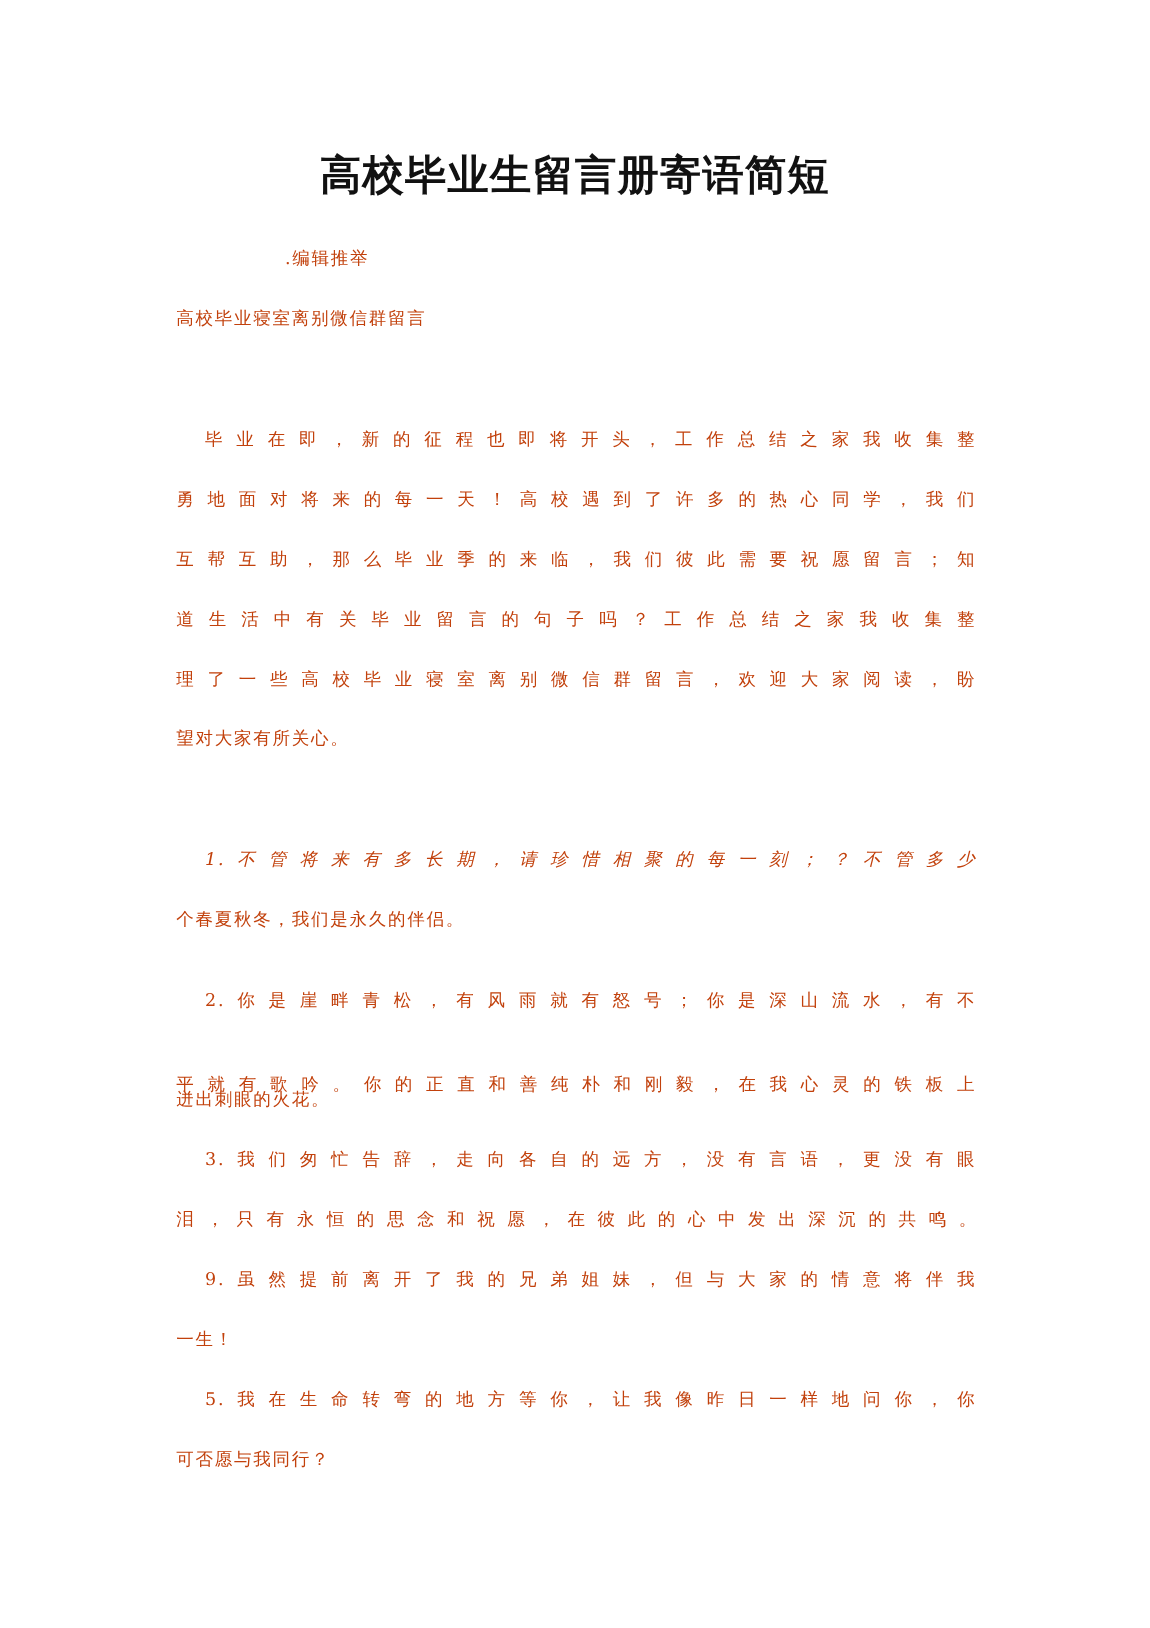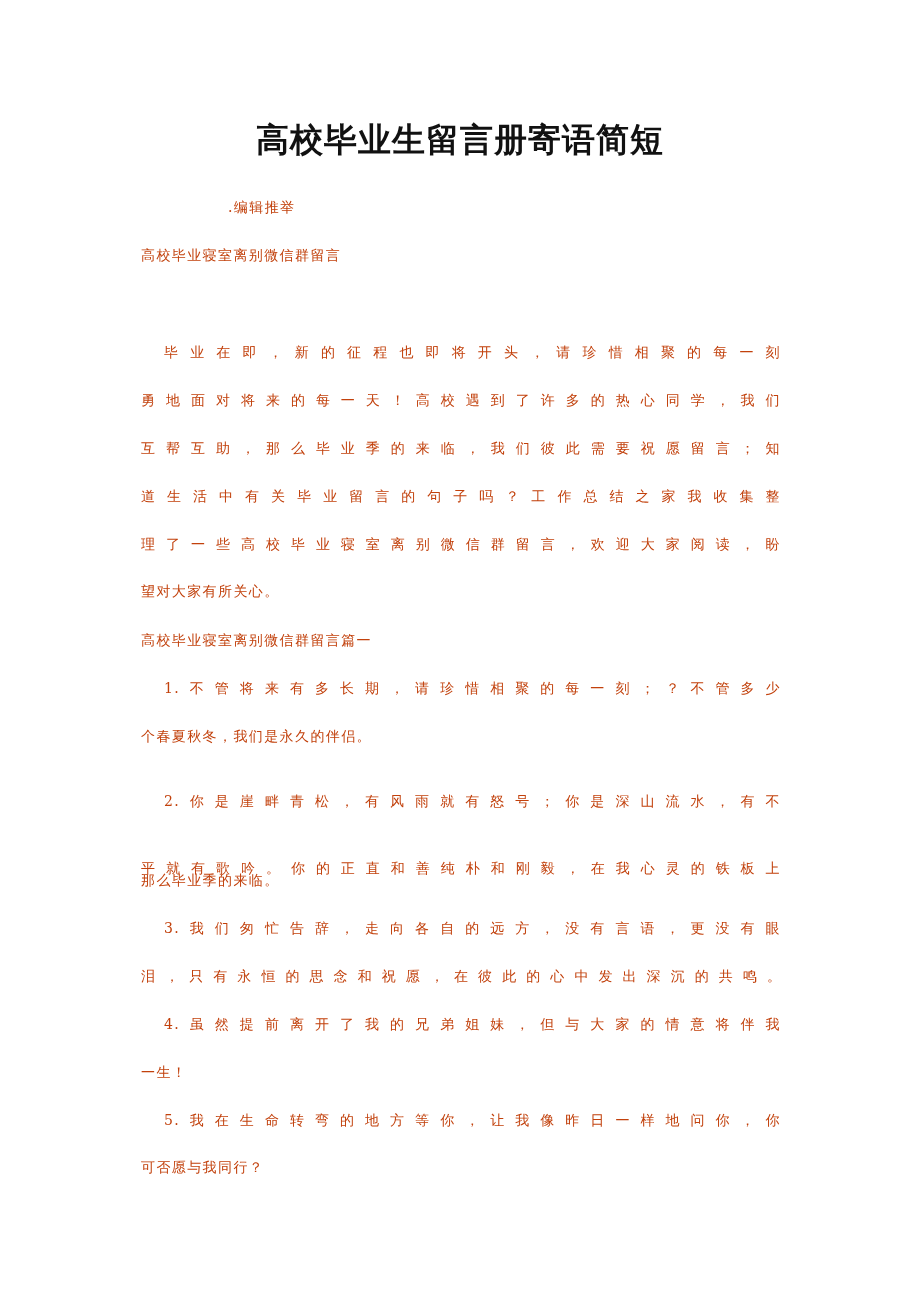--- a/index.html
+++ b/index.html
@@ -16,48 +16,47 @@
 </head>
 <body>
 
 <div class="page">
   <div class="title">高校毕业生留言册寄语简短</div>
 
   <div class="line" style="left:228px; top:192px;">.编辑推举</div>
   <div class="line" style="top:240px;">高校毕业寝室离别微信群留言</div>
 
   <div>
-    <div class="line just" style="left:164px; width:617px; top:337px;">毕业在即，新的征程也即将开头，请珍惜相聚的每一刻</div>
+    <div class="line just" style="left:164px; width:617px; top:337px;">毕业在即，新的征程也即将开头，工作总结之家我收集整</div>
     <div class="line just" style="top:385px;">勇地面对将来的每一天！高校遇到了许多的热心同学，我们</div>
     <div class="line just" style="top:433px;">互帮互助，那么毕业季的来临，我们彼此需要祝愿留言；知</div>
     <div class="line just" style="top:481px;">道生活中有关毕业留言的句子吗？工作总结之家我收集整</div>
     <div class="line just" style="top:529px;">理了一些高校毕业寝室离别微信群留言，欢迎大家阅读，盼</div>
     <div class="line" style="top:577px;font-family:Liberation Mono, monospace;">望对大家有所关心。</div>
   </div>
 
-  <div class="line" style="top:625px;">高校毕业寝室离别微信群留言篇一</div>
 
   <div>
-    <div class="line just" style="left:164px; width:617px; top:673px;">1.不管将来有多长期，请珍惜相聚的每一刻；？不管多少</div>
+    <div class="line just" style="left:164px; width:617px; top:673px;font-style:italic;">1.不管将来有多长期，请珍惜相聚的每一刻；？不管多少</div>
     <div class="line" style="top:721px;">个春夏秋冬，我们是永久的伴侣。</div>
   </div>
 
   <div>
     <div class="line just" style="left:164px; width:617px; top:769px;margin-top:17px;">2.你是崖畔青松，有风雨就有怒号；你是深山流水，有不</div>
     <div class="line just" style="top:817px;margin-top:36px;">平就有歌吟。你的正直和善纯朴和刚毅，在我心灵的铁板上</div>
-    <div class="line" style="top:865px;">那么毕业季的来临。</div>
+    <div class="line" style="top:865px;">迸出刺眼的火花。</div>
   </div>
 
   <div>
     <div class="line just" style="left:164px; width:617px; top:913px;">3.我们匆忙告辞，走向各自的远方，没有言语，更没有眼</div>
     <div class="line just" style="top:961px; letter-spacing:0px;">泪，只有永恒的思念和祝愿，在彼此的心中发出深沉的共鸣。</div>
   </div>
 
   <div>
-    <div class="line just" style="left:164px; width:617px; top:1009px;">4.虽然提前离开了我的兄弟姐妹，但与大家的情意将伴我</div>
+    <div class="line just" style="left:164px; width:617px; top:1009px;">9.虽然提前离开了我的兄弟姐妹，但与大家的情意将伴我</div>
     <div class="line" style="top:1057px;">一生！</div>
   </div>
 
   <div>
     <div class="line just" style="left:164px; width:617px; top:1105px;">5.我在生命转弯的地方等你，让我像昨日一样地问你，你</div>
-    <div class="line" style="top:1153px;font-family:Liberation Serif, serif;">可否愿与我同行？</div>
+    <div class="line" style="top:1153px;">可否愿与我同行？</div>
   </div>
 </div>
 
 </body></html>

